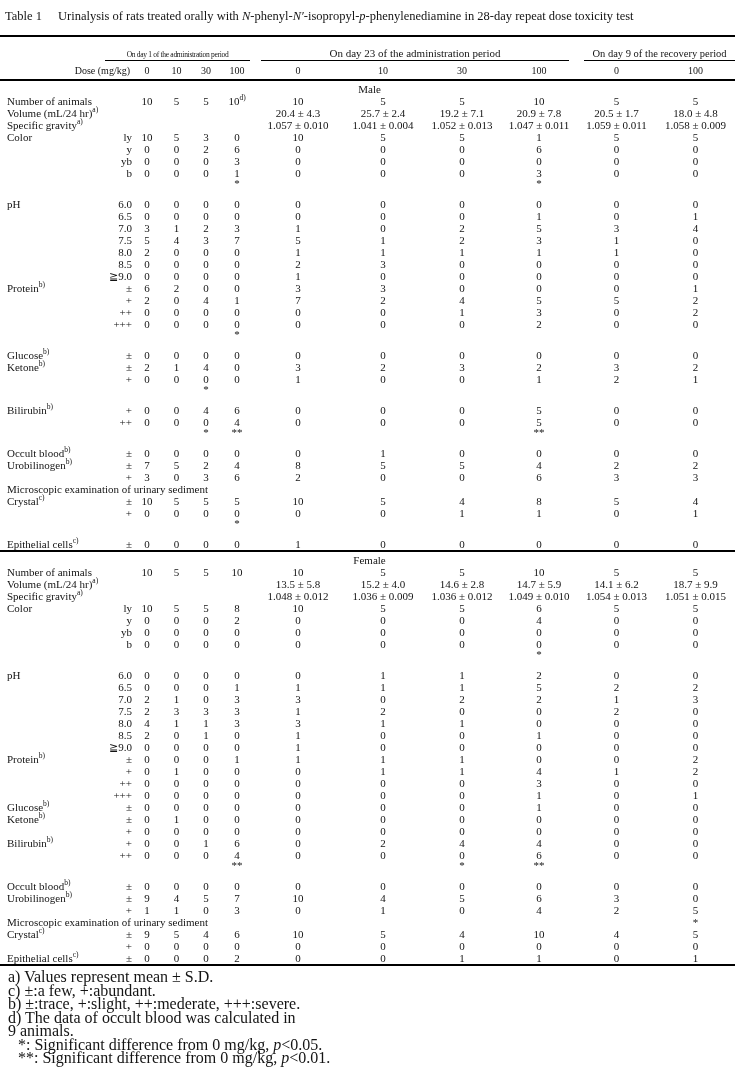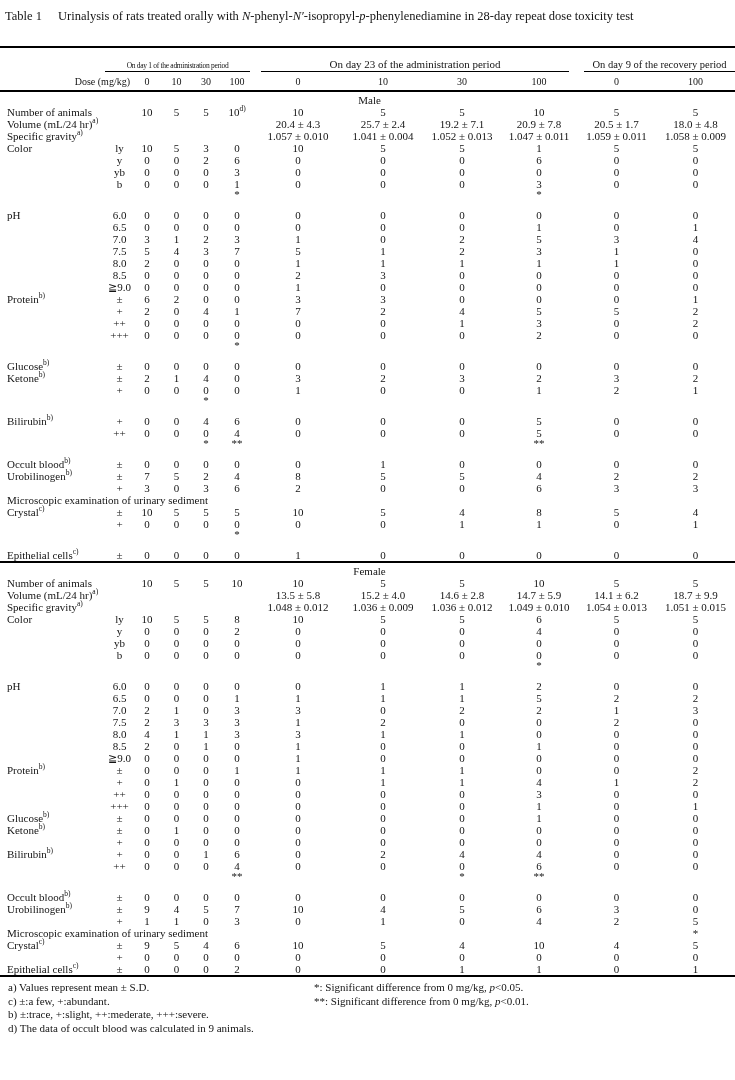--- a/index.html
+++ b/index.html
@@ -1,45 +1,45 @@
 <!DOCTYPE html>
 <html><head>
 <meta charset="utf-8">
 <style>
   html,body{margin:0;padding:0;background:#fff;}
   .page{
     width:735px;height:1080px;box-sizing:border-box;background:#fff;color:#141414;
     font-family:"Liberation Serif","DejaVu Serif",serif;position:relative;padding-top:6px;
   }
   
-  .title{display:flex;font-size:12.5px;line-height:1.3;padding:2px 2px 0 5px;margin-bottom:22px;}
+  .title{display:flex;font-size:12.5px;line-height:1.3;padding:2px 2px 0 5px;margin-bottom:11px;}
   .tlabel{width:53px;flex:none;}
   .ttext{flex:1;}
   .it{font-style:italic;}
   
   table{border-collapse:collapse;table-layout:fixed;width:735px;
         border-top:2.5px solid #000;border-bottom:2.5px solid #000;}
   td{padding:0;overflow:visible;white-space:nowrap;}
   .period-row td{height:24px;vertical-align:bottom;}
   .pline{text-align:center;border-bottom:1px solid #000;padding-bottom:1px;}
   .p3 .pline{font-size:7.5px;letter-spacing:-0.3px;margin:0 3px 0 -27px;}
   .p23 .pline{font-size:11px;margin:0 8px;}
   .p9 .pline{font-size:10.5px;margin:0 0 0 7px;}
   .dose-row td{height:18px;font-size:10px;text-align:center;vertical-align:middle;border-bottom:2px solid #000;}
   .dose-label{text-align:right !important;padding-right:2px !important;}
   tbody td{font-size:11px;height:12px;line-height:12px;text-align:center;vertical-align:bottom;}
   tbody td.lbl{text-align:left;padding-left:7px;}
-  tbody td.grade{text-align:center;padding-left:15px;}
+  tbody td.grade{text-align:right;padding-left:15px;}
   tbody tr.sec td{text-align:center;padding-left:4px;height:14px;}
   tbody tr.sec.rule td{border-top:2px solid #000;}
   tbody tr.marks td{height:8px;line-height:8px;font-size:11px;vertical-align:top;}
   tbody tr.gap td{height:11px;}
   sup{font-size:7.5px;line-height:0;}
   
-  .foot{display:flex;font-size:11px;line-height:13.5px;padding:4px 4px 0 8px;}
+  .foot{display:flex;font-size:16px;line-height:13.5px;padding:4px 4px 0 8px;flex-direction:column;}
   .fl{width:296px;flex:none;}
   .fr{flex:1;padding-left:10px;}
 </style>
 </head>
 <body>
 
 <div class="page">
 
   <div class="title">
     <span class="tlabel">Table 1</span>

